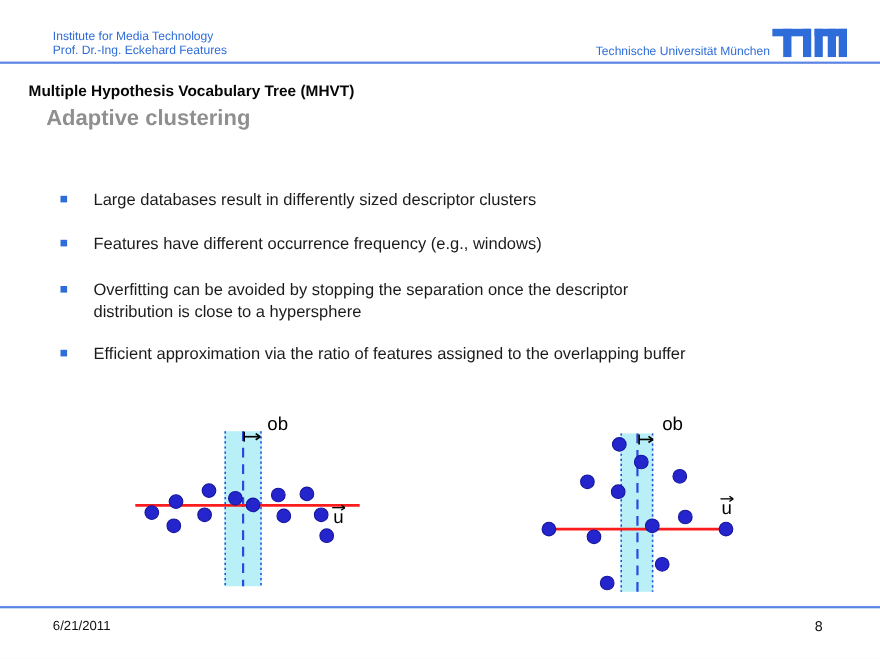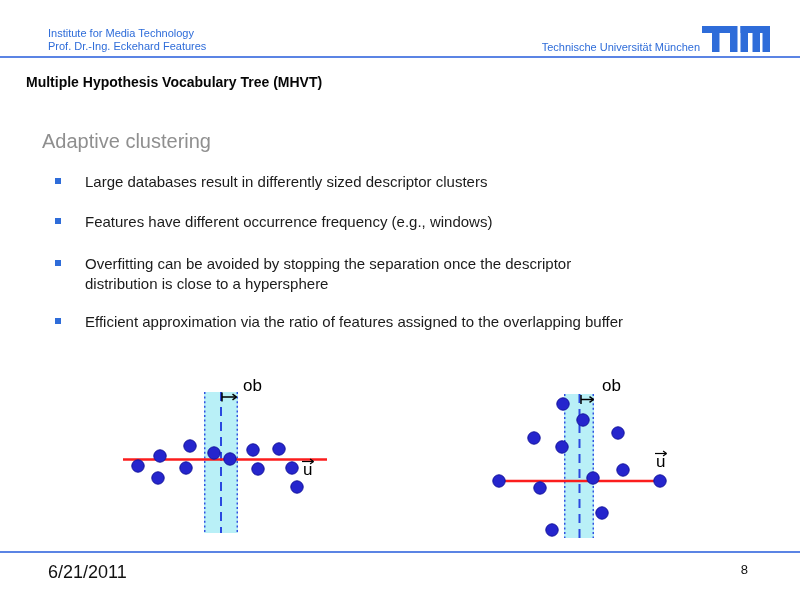--- a/index.html
+++ b/index.html
@@ -9,30 +9,30 @@
   }
   
   .inst{position:absolute;left:48px;top:27px;font-size:11px;line-height:13px;color:#2e6cd9;}
   .univ{position:absolute;top:41px;right:100px;font-size:11px;color:#2e6cd9;margin-left:11px;}
   .logo{position:absolute;left:702px;top:26px;width:68px;height:26px;}
   .rule{position:absolute;left:0;width:800px;height:2px;background:#5b84e4;}
   .rule.top{top:56px;}
   .rule.bottom{top:551px;}
   
   .title-main{position:absolute;left:26px;top:74px;font-size:14px;font-weight:bold;color:#060606;letter-spacing:0px;}
-  .title-sub{position:absolute;left:42px;top:97px;font-size:20px;font-weight:normal;color:#8f8f8f;margin-top:33px;}
+  .title-sub{position:absolute;left:42px;top:97px;font-size:20px;font-weight:bold;color:#8f8f8f;}
   
   .bullet-item{position:absolute;left:55px;width:700px;}
   .bullet-square{position:absolute;left:0;top:6px;width:6px;height:6px;background:#2e6cd9;}
   .bullet-text{margin-left:30px;font-size:15px;line-height:20px;color:#1b1b1b;white-space:pre-line;}
   .b0{top:172px;} .b1{top:212px;} .b2{top:254px;} .b3{top:312px;}
   
   .diagram-layer{position:absolute;left:0;top:0;width:800px;height:599px;}
   
-  .footer-date{position:absolute;left:48px;top:562px;font-size:18px;color:#111;}
+  .footer-date{position:absolute;left:48px;top:562px;font-size:12px;color:#111;}
   .footer-page{position:absolute;right:52px;top:562px;font-size:13px;color:#111;}
 </style>
 </head>
 <body>
 
 <div class="slide">
 
   <div class="inst">
     <div>Institute for Media Technology</div>
     <div>Prof. Dr.-Ing. Eckehard Features</div>

